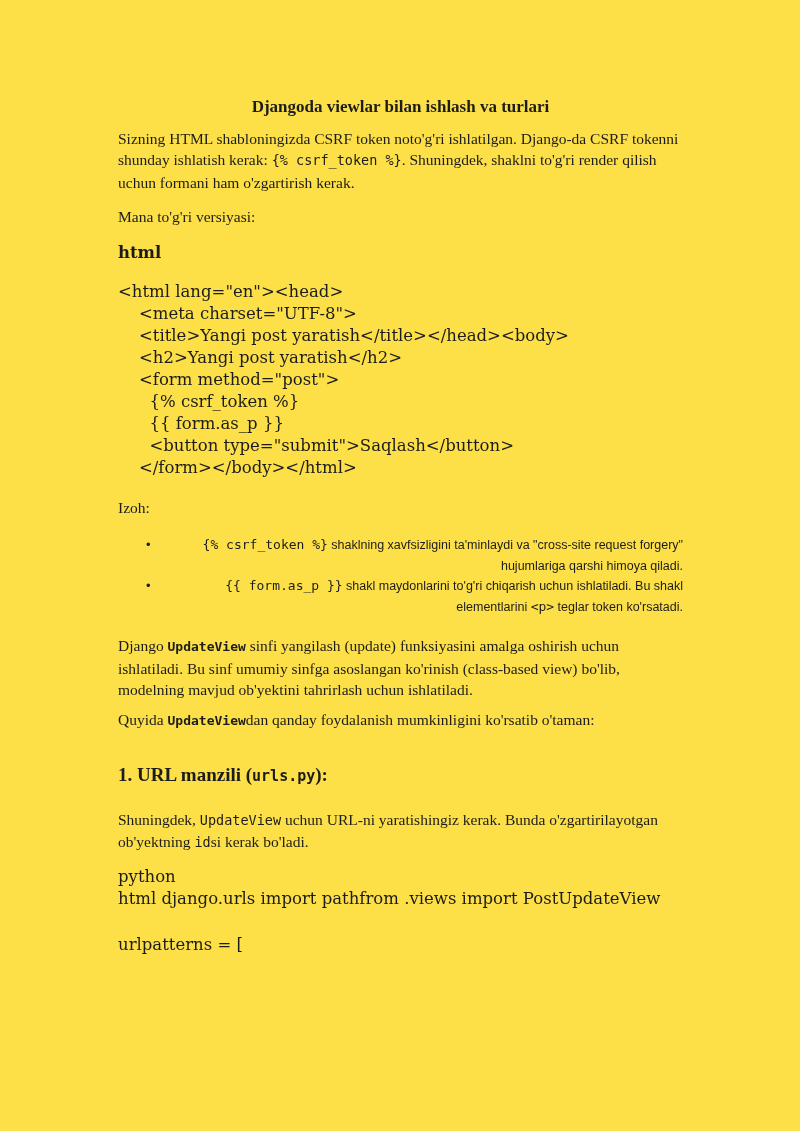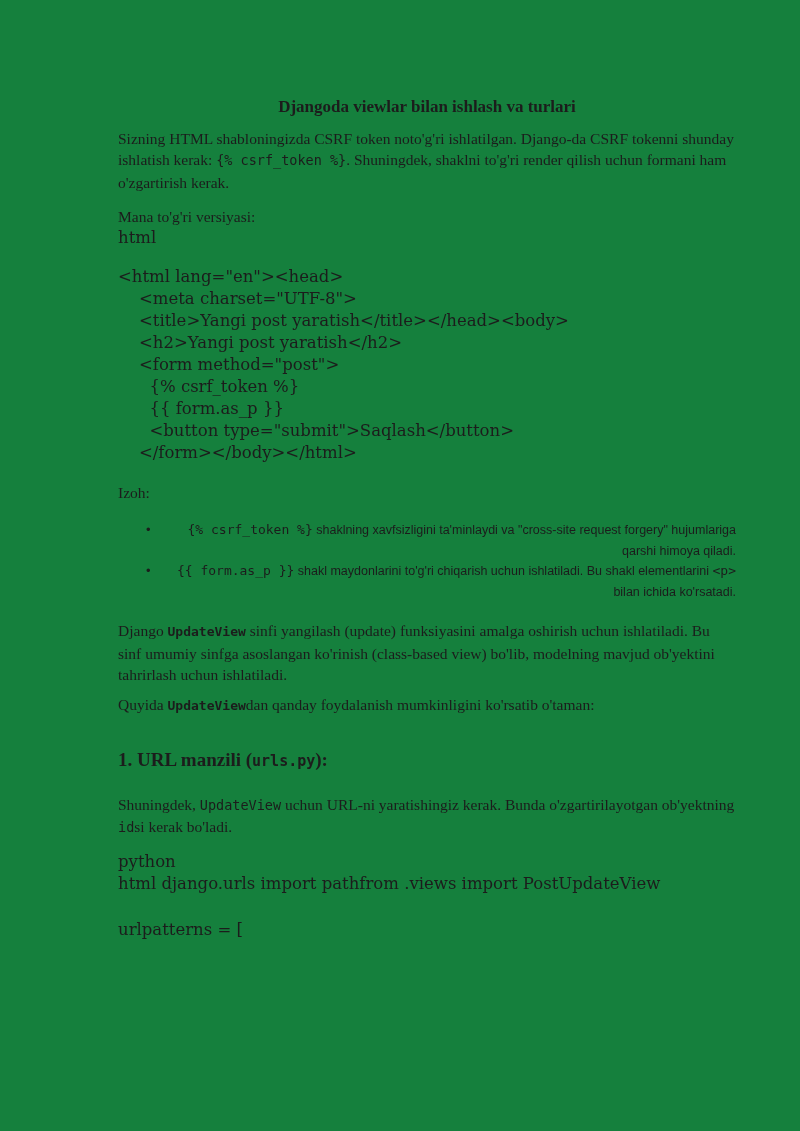--- a/index.html
+++ b/index.html
@@ -1,29 +1,29 @@
 <!DOCTYPE html>
 <html><head>
 <meta charset="utf-8">
 <style>
   html,body{margin:0;padding:0;background:#ffffff;}
   .doc{
     width:800px;height:1131px;box-sizing:border-box;
-    padding:96px 64px 0 118px;
-    background:#15803d;color:#1c1c1c;
+    padding:96px 117px 0 118px;
+    background:#fde047;color:#1c1c1c;
     font-family:"Liberation Serif",serif;
     font-size:15.5px;line-height:21.3px;
     overflow:hidden;
   }
   .title{font-size:17px;line-height:21px;font-weight:700;text-align:center;margin:0;}
   p{margin:0;}
   .mt-p1{margin-top:18px;}
   .mt-p2{margin-top:11px;}
   .mt-p3{margin-top:13px;}
-  .mt-htmllabel{}
+  .mt-htmllabel{margin-top:15px;font-weight:bold;}
   .mt-codeA{margin-top:17px;}
   .mt-izoh{margin-top:18px;}
   .mt-ul{margin-top:17px;}
   .mt-p5{margin-top:18px;}
   .mt-p6{margin-top:9px;}
   .mt-h2{margin-top:16px;}
   .mt-p7{margin-top:22px;}
   .mt-codeB1{margin-top:13px;}
   .mt-codeB2{margin-top:24px;}
 
@@ -71,21 +71,21 @@
     <div class="codeline">      {% csrf_token %}</div>
     <div class="codeline">      {{ form.as_p }}</div>
     <div class="codeline">      &lt;button type="submit"&gt;Saqlash&lt;/button&gt;</div>
     <div class="codeline">    &lt;/form&gt;&lt;/body&gt;&lt;/html&gt;</div>
   </div>
 
   <p class="mt-izoh">Izoh:</p>
 
   <ul class="bullets mt-ul">
     <li><code class="bcode">{% csrf_token %}</code><span> shaklning xavfsizligini ta'minlaydi va "cross-site request forgery" hujumlariga qarshi himoya qiladi.</span></li>
-    <li><code class="bcode">{{ form.as_p }}</code><span> shakl maydonlarini to'g'ri chiqarish uchun ishlatiladi. Bu shakl elementlarini </span><code class="bcode">&lt;p&gt;</code><span> bilan ichida ko'rsatadi.</span></li>
+    <li><code class="bcode">{{ form.as_p }}</code><span> shakl maydonlarini to'g'ri chiqarish uchun ishlatiladi. Bu shakl elementlarini </span><code class="bcode">&lt;p&gt;</code><span> teglar token ko'rsatadi.</span></li>
   </ul>
 
   <p class="mt-p5"><span>Django </span><code class="inline-code bold">UpdateView</code><span> sinfi yangilash (update) funksiyasini amalga oshirish uchun ishlatiladi. Bu sinf umumiy sinfga asoslangan ko'rinish (class-based view) bo'lib, modelning mavjud ob'yektini tahrirlash uchun ishlatiladi.</span></p>
 
   <p class="mt-p6"><span>Quyida </span><code class="inline-code bold">UpdateView</code><span>dan qanday foydalanish mumkinligini ko'rsatib o'taman:</span></p>
 
   <h2 class="section mt-h2"><span>1. URL manzili (</span><code class="hcode">urls.py</code><span>):</span></h2>
 
   <p class="mt-p7"><span>Shuningdek, </span><code class="inline-code">UpdateView</code><span> uchun URL-ni yaratishingiz kerak. Bunda o'zgartirilayotgan ob'yektning </span><code class="inline-code">id</code><span>si kerak bo'ladi.</span></p>
 

